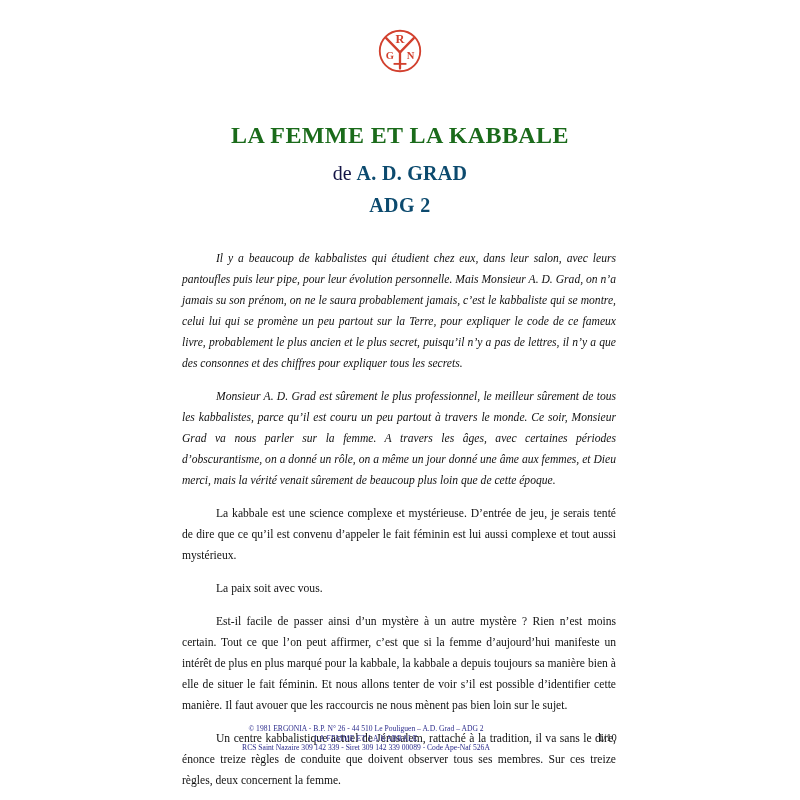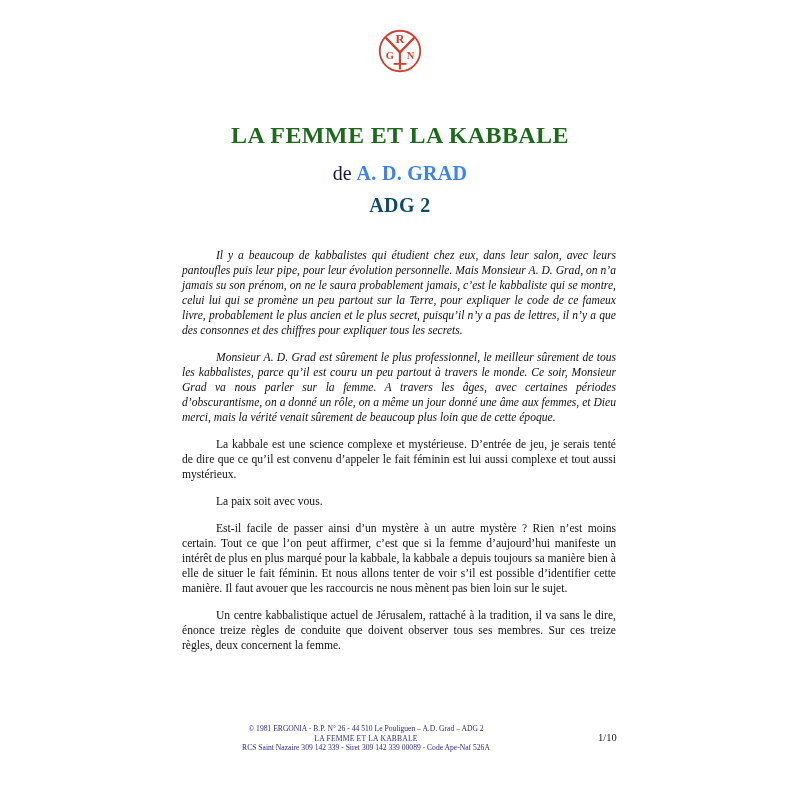--- a/index.html
+++ b/index.html
@@ -61,21 +61,21 @@
     line-height: 1.1;
     color: #141446;
   }
   .author-line .de {
     font-weight: normal;
     color: #141446;
     margin-top: 21px;
   }
   .author-line .author-name {
     font-weight: bold;
-    color: #3b82f6;
+    color: #0c4a6e;
     letter-spacing: 0.3px;
   }
   .code-line {
     margin-top: 10px;
     font-size: 20px;
     font-weight: bold;
     color: #0c4a6e;
     letter-spacing: 0.4px;
     line-height: 1.1;
   }
@@ -83,21 +83,21 @@
   
   .content {
     position: absolute;
     top: 248px;
     left: 182px;
     width: 434px;
   }
   p.para {
     margin: 0 0 12px 0;
     font-size: 11.6px;
-    line-height: 15px;
+    line-height: 21px;
     text-align: justify;
     text-indent: 34px;
     color: #111111;
     -webkit-hyphens: none;
     hyphens: none;
   }
   p.para.italic {
     font-style: italic;
   }
   p.para.gap-before {

